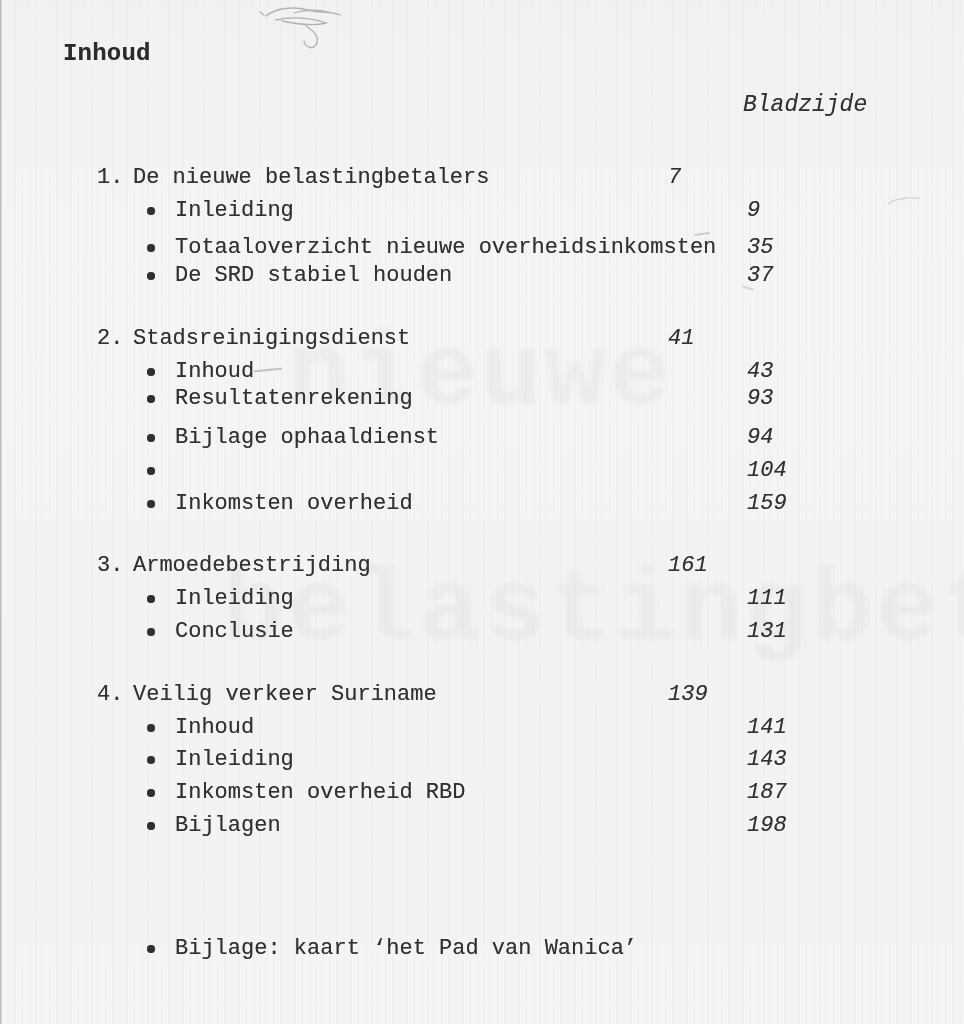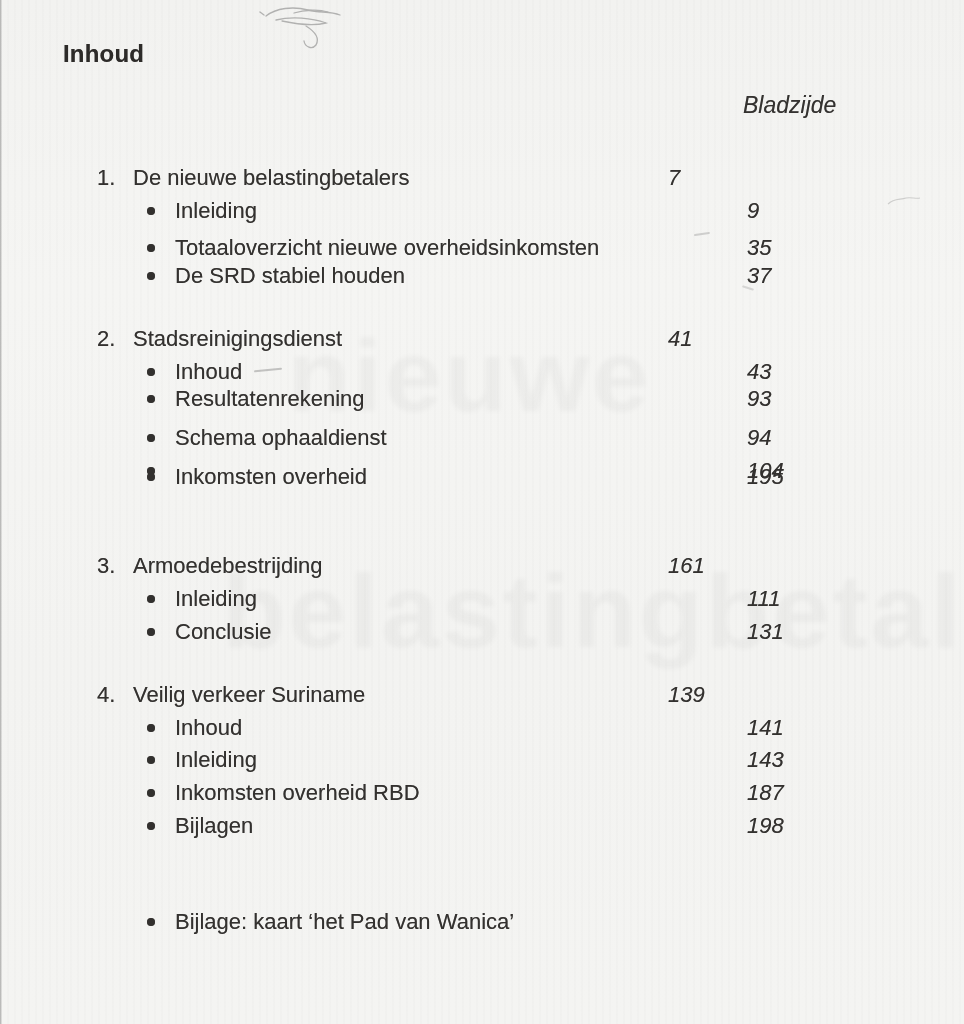--- a/index.html
+++ b/index.html
@@ -3,20 +3,21 @@
 <meta charset="utf-8">
 <style>
   html,body{margin:0;padding:0;}
   body{width:964px;height:1024px;overflow:hidden;font-family:"Liberation Sans","DejaVu Sans",sans-serif;}
   .page{
     position:relative;width:964px;height:1024px;overflow:hidden;
     background:
       repeating-linear-gradient(90deg, rgba(0,0,0,0.012) 0 2px, rgba(0,0,0,0) 2px 7px),
       linear-gradient(180deg,#f2f2f0 0%,#f5f5f3 28%,#f3f3f1 65%,#f4f4f2 100%);
     color:#33312f;
+    font-family:Liberation Mono, monospace;
   }
   .edge-left{position:absolute;left:0;top:0;bottom:0;width:2px;
     background:linear-gradient(90deg,rgba(95,95,95,0.48),rgba(95,95,95,0.05));}
   .page-title{position:absolute;left:63px;top:40px;font-size:24px;font-weight:700;
     color:#2d2b29;letter-spacing:0.2px;text-shadow:0 0 0.6px rgba(45,43,41,0.5);white-space:nowrap;}
   .col-header{position:absolute;left:743px;top:92px;font-size:23px;font-style:italic;
     color:#343230;text-shadow:0 0 0.5px rgba(52,50,48,0.45);white-space:nowrap;}
   .row{position:absolute;left:0;width:964px;height:30px;font-size:22px;line-height:30px;
     text-shadow:0 0 0.6px rgba(49,47,45,0.5);}
   .row .num{position:absolute;left:97px;white-space:nowrap;}
@@ -96,31 +97,31 @@
     <span class="slabel">Inhoud</span>
     <span class="spage">43</span>
   </div>
   <div class="row" style="top:384px">
     <span class="bullet"></span>
     <span class="slabel">Resultatenrekening</span>
     <span class="spage">93</span>
   </div>
   <div class="row" style="top:423px">
     <span class="bullet"></span>
-    <span class="slabel">Schema ophaaldienst</span>
+    <span class="slabel">Bijlage ophaaldienst</span>
     <span class="spage">94</span>
   </div>
   <div class="row" style="top:456px">
     <span class="bullet"></span>
     <span class="spage">104</span>
   </div>
-  <div class="row" style="top:462px">
+  <div class="row" style="top:489px">
     <span class="bullet"></span>
     <span class="slabel">Inkomsten overheid</span>
-    <span class="spage">195</span>
+    <span class="spage">159</span>
   </div>
 
   <div class="row" style="top:551px">
     <span class="num">3.</span>
     <span class="ctitle">Armoedebestrijding</span>
     <span class="cpage">161</span>
   </div>
   <div class="row" style="top:584px">
     <span class="bullet"></span>
     <span class="slabel">Inleiding</span>
@@ -151,18 +152,18 @@
     <span class="bullet"></span>
     <span class="slabel">Inkomsten overheid RBD</span>
     <span class="spage">187</span>
   </div>
   <div class="row" style="top:811px">
     <span class="bullet"></span>
     <span class="slabel">Bijlagen</span>
     <span class="spage">198</span>
   </div>
 
-  <div class="row" style="top:907px">
+  <div class="row" style="top:934px">
     <span class="bullet"></span>
     <span class="slabel">Bijlage: kaart ‘het Pad van Wanica’</span>
   </div>
 
 </div>
 
 </body></html>

